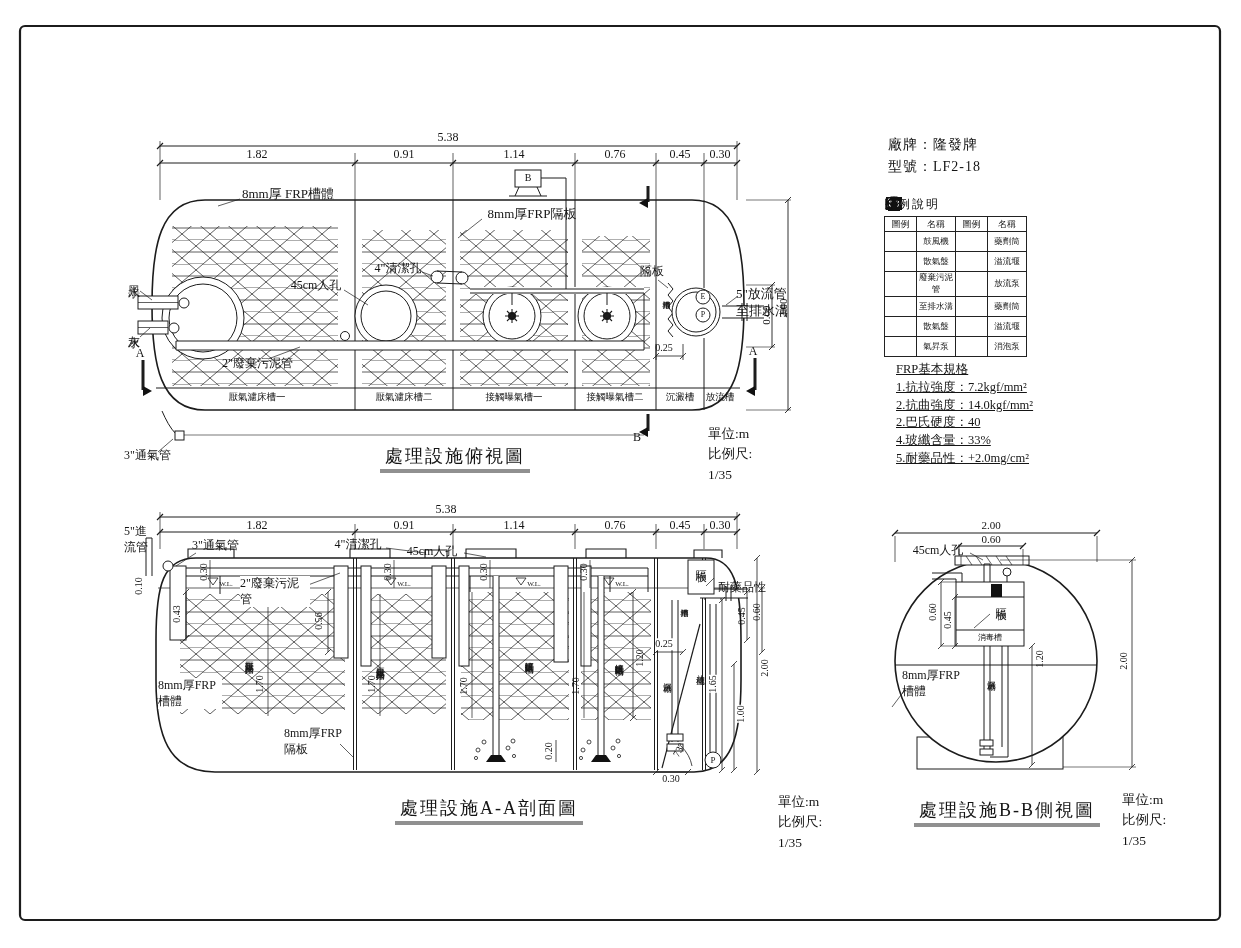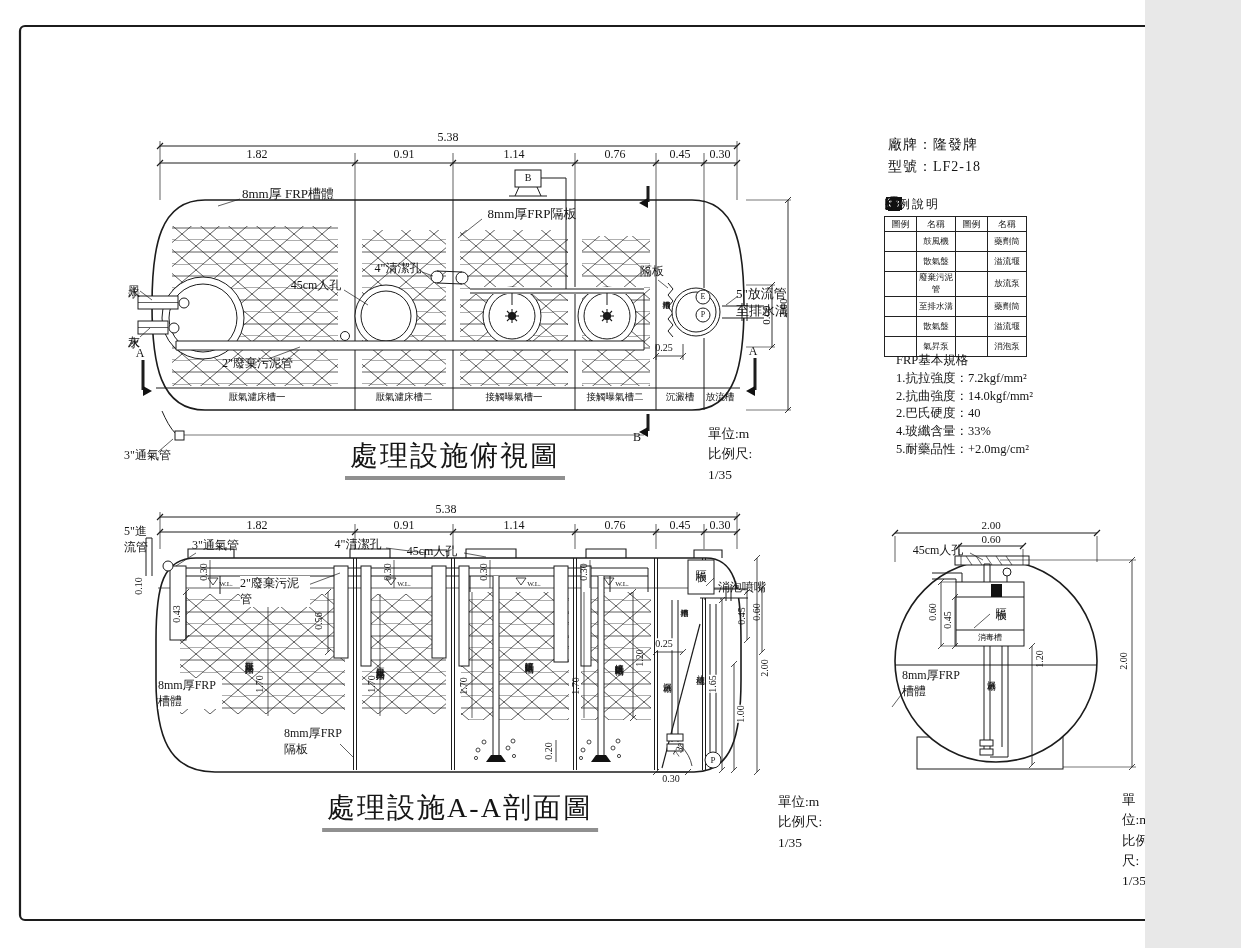--- a/index.html
+++ b/index.html
@@ -1,38 +1,38 @@
 <!DOCTYPE html>
 <html><head>
 <meta charset="utf-8">
 <style>
   html,body{margin:0;padding:0;background:#e8e8e8;}
-  .page{position:relative;width:1106px;height:948px;background:#ffffff;overflow:hidden;
-        font-family:"Liberation Serif", serif;color:#151515;padding-left:39px;}
+  .page{position:relative;width:1241px;height:948px;background:#ffffff;overflow:hidden;
+        font-family:"Liberation Serif", serif;color:#151515;}
   .page svg{position:absolute;left:0;top:0;}
   .lbl{position:absolute;white-space:nowrap;color:#151515;line-height:1.15;}
   .c{transform:translate(-50%,-50%);}
   .rc{transform:translate(-50%,-50%) rotate(-90deg);}
   .r60{transform:translate(-50%,-50%) rotate(-62deg);}
   .v{writing-mode:vertical-rl;text-orientation:upright;transform:translateX(-50%);letter-spacing:1px;}
   .wrap{white-space:normal;line-height:1.3;}
-  .title{position:absolute;font-size:28px;letter-spacing:2px;border-bottom:3px double #222;
+  .title{position:absolute;font-size:18px;letter-spacing:2px;border-bottom:3px double #222;
          padding:0 5px 2px;transform:translate(-50%,-50%);white-space:nowrap;text-align:right;}
   .note{position:absolute;font-size:13.5px;line-height:1.5;}
   .brand{position:absolute;left:888px;top:134px;font-size:14px;line-height:1.55;letter-spacing:1px;}
   .legend{position:absolute;left:884px;top:196px;}
   .legend-title{font-size:12px;letter-spacing:2px;margin-bottom:3px;}
   .legend table{border-collapse:collapse;}
   .legend td,.legend th{border:1px solid #222;font-size:8.5px;padding:0 1px;text-align:center;
                         height:19px;font-weight:normal;}
   .legend th{height:14px;font-size:9px;}
   .legend .cn{width:36px;}
   .legend .ci{width:29px;}
   .licon{display:block;margin:0 auto;}
-  .frp{position:absolute;left:896px;top:352px;font-size:12.5px;line-height:1.42;width:175px;}
+  .frp{position:absolute;left:896px;top:361px;font-size:12.5px;line-height:1.42;width:175px;text-decoration:underline;}
 </style>
 </head>
 <body>
 
 <div class="page">
 
 <svg width="1241" height="948" viewBox="0 0 1241 948">
 <defs>
   <pattern id="hex" width="28" height="24" patternUnits="userSpaceOnUse">
     <path d="M0,6 L7,0 H21 L28,6 L21,12 H7 Z M0,12 H7 L14,18 L7,24 H0 M28,12 H21 L14,18 L21,24 H28" fill="none" stroke="#333" stroke-width="0.8"></path>
@@ -268,21 +268,21 @@
 <div class="lbl c" style="left:404px;top:526px;font-size:12px">0.91</div>
 <div class="lbl c" style="left:514px;top:526px;font-size:12px">1.14</div>
 <div class="lbl c" style="left:615px;top:526px;font-size:12px">0.76</div>
 <div class="lbl c" style="left:680px;top:526px;font-size:12px">0.45</div>
 <div class="lbl c" style="left:720px;top:526px;font-size:12px">0.30</div>
 <div class="lbl wrap" style="left:124px;top:524px;width:28px;font-size:12px">5"進流管</div>
 <div class="lbl wrap" style="left:192px;top:538px;width:52px;font-size:12px">3"通氣管</div>
 <div class="lbl c" style="left:358px;top:545px;font-size:12px">4"清潔孔</div>
 <div class="lbl c" style="left:432px;top:552px;font-size:12px">45cm人孔</div>
 <div class="lbl v" style="left:701px;top:562px;font-size:11px">隔板</div>
-<div class="lbl wrap" style="left:718px;top:580px;width:48px;font-size:12px">消泡噴嘴</div>
+<div class="lbl wrap" style="left:718px;top:580px;width:48px;font-size:12px">耐藥品性</div>
 <div class="lbl wrap" style="left:240px;top:576px;width:70px;font-size:12px;background:#fff">2"廢棄污泥管</div>
 <div class="lbl wrap" style="left:158px;top:678px;width:64px;font-size:12px;background:#fff">8mm厚FRP槽體</div>
 <div class="lbl wrap" style="left:284px;top:726px;width:64px;font-size:12px">8mm厚FRP隔板</div>
 <div class="lbl rc" style="left:139px;top:586px;font-size:10px">0.10</div>
 <div class="lbl rc" style="left:204px;top:572px;font-size:10px">0.30</div>
 <div class="lbl rc" style="left:388px;top:572px;font-size:10px">0.30</div>
 <div class="lbl rc" style="left:484px;top:572px;font-size:10px">0.30</div>
 <div class="lbl rc" style="left:584px;top:572px;font-size:10px">0.30</div>
 <div class="lbl rc" style="left:177px;top:614px;font-size:10px">0.43</div>
 <div class="lbl rc" style="left:319px;top:621px;font-size:10px">0.56</div>
@@ -305,38 +305,39 @@
 <div class="lbl c" style="left:534px;top:584px;font-size:7px">W.L.</div>
 <div class="lbl c" style="left:622px;top:584px;font-size:7px">W.L.</div>
 <div class="lbl v" style="left:249px;top:654px;font-size:9px">厭氣濾床槽一</div>
 <div class="lbl v" style="left:380px;top:660px;font-size:9px">厭氣濾床槽二</div>
 <div class="lbl v" style="left:529px;top:654px;font-size:9px">接觸曝氣槽一</div>
 <div class="lbl v" style="left:619px;top:656px;font-size:9px">接觸曝氣槽二</div>
 <div class="lbl v" style="left:667px;top:676px;font-size:8.5px">沉澱槽</div>
 <div class="lbl v" style="left:700px;top:668px;font-size:8.5px">放流槽</div>
 <div class="lbl v" style="left:684px;top:602px;font-size:8px;letter-spacing:0">消毒槽</div>
 <div class="lbl c" style="left:713px;top:760px;font-size:9px">P</div>
-<div class="title" style="left:460px;top:810px">處理設施A-A剖面圖</div>
+<div class="title" style="left:489px;top:810px">處理設施A-A剖面圖</div>
 <div class="note" style="left:778px;top:792px">
   <div>單位:m</div>
   <div>比例尺:</div>
   <div>1/35</div>
 </div>
 
 <div class="lbl c" style="left:991px;top:525px;font-size:11px">2.00</div>
 <div class="lbl c" style="left:991px;top:539px;font-size:11px">0.60</div>
 <div class="lbl c" style="left:938px;top:551px;font-size:12px">45cm人孔</div>
 <div class="lbl v" style="left:1001px;top:600px;font-size:11px;background:#fff">隔板</div>
 <div class="lbl c" style="left:990px;top:638px;font-size:8px">消毒槽</div>
 <div class="lbl rc" style="left:933px;top:612px;font-size:10px">0.60</div>
 <div class="lbl rc" style="left:948px;top:620px;font-size:10px">0.45</div>
 <div class="lbl rc" style="left:1040px;top:659px;font-size:10px">1.20</div>
 <div class="lbl rc" style="left:1124px;top:661px;font-size:10px">2.00</div>
 <div class="lbl v" style="left:991px;top:674px;font-size:8.5px">沉澱槽</div>
 <div class="lbl wrap" style="left:902px;top:668px;width:62px;font-size:12px">8mm厚FRP槽體</div>
+<div class="title" style="left:1007px;top:812px">處理設施B-B側視圖</div>
 <div class="note" style="left:1122px;top:790px">
   <div>單位:m</div>
   <div>比例尺:</div>
   <div>1/35</div>
 </div>
 
 <div class="brand">
   <div>廠牌：隆發牌</div>
   <div>型號：LF2-18</div>
 </div>

